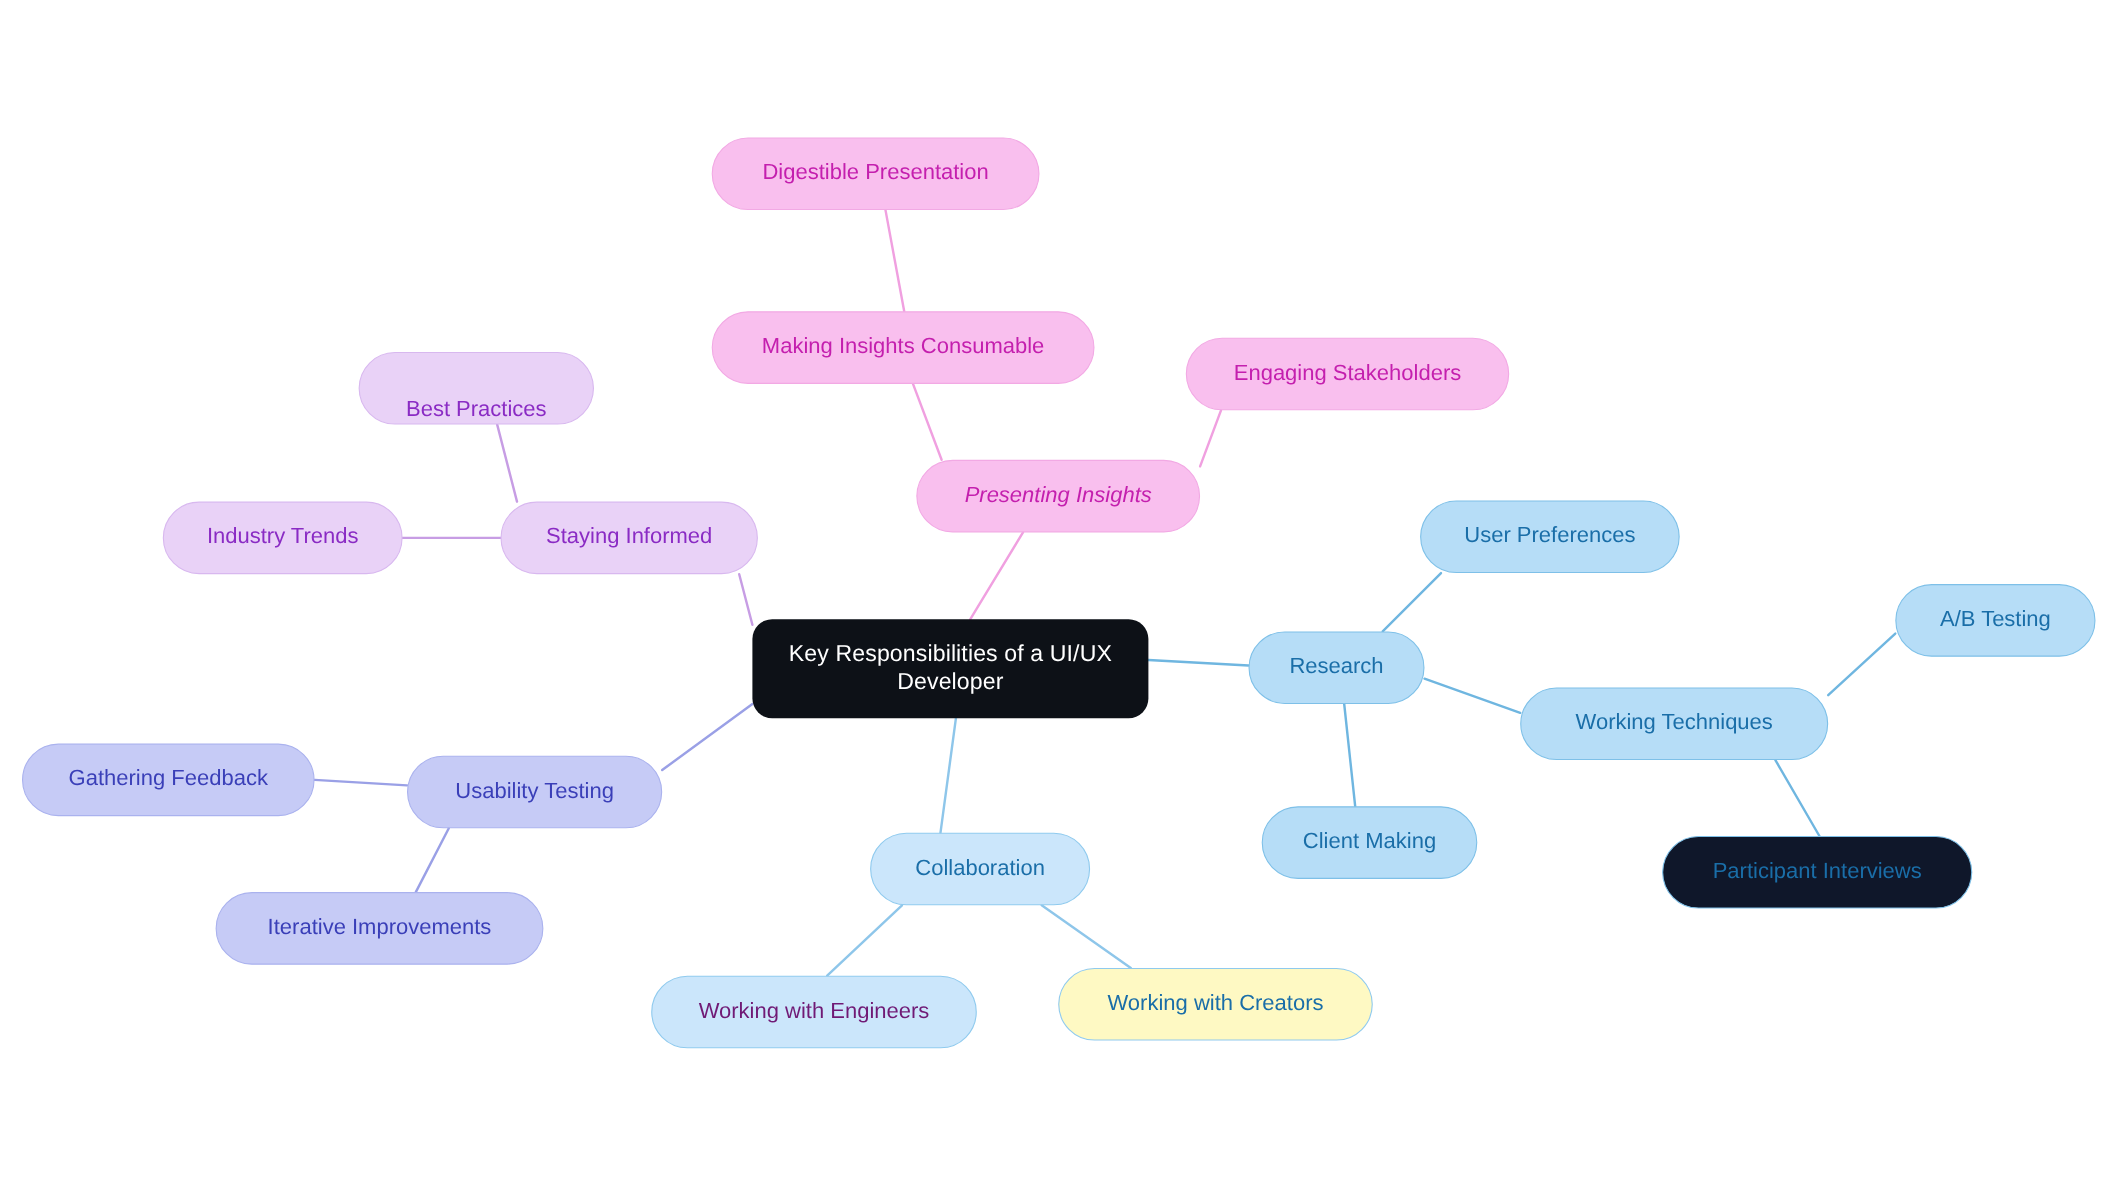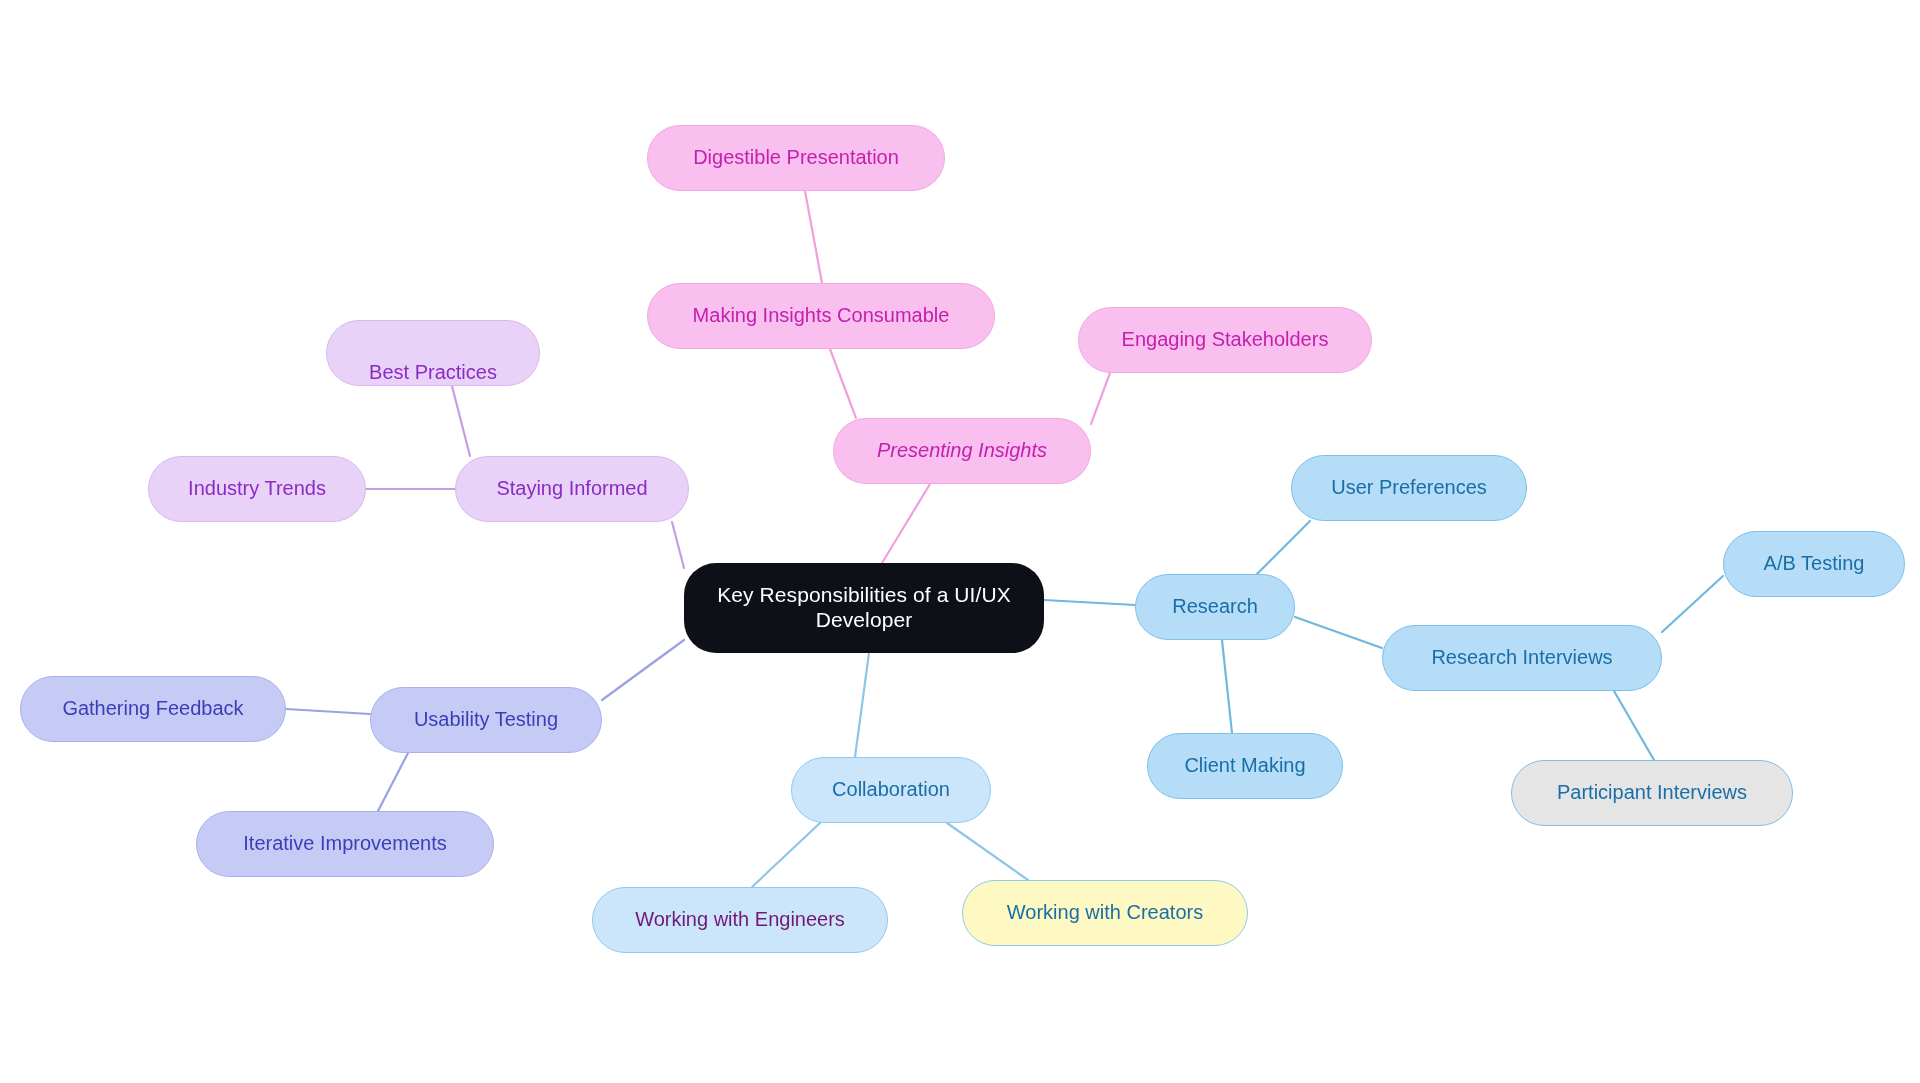--- a/index.html
+++ b/index.html
@@ -34,21 +34,21 @@
     justify-content: center;
     text-align: center;
     border-radius: 999px;
     border-style: solid;
     border-width: 1px;
     line-height: 1.18;
     white-space: pre-line;
     user-select: none;
   }
   .node.root {
-    border-radius: 32px;
+    border-radius: 18px;
     border-width: 0;
     color: #ffffff;
     font-size: 21px;
     letter-spacing: 0.1px;
     text-align: center;
   }
   .node-label {
     display: block;
     width: 100%;
     padding: 0 4px;
@@ -91,17 +91,17 @@
       <div class="node" style="left: 455px; top: 456px; width: 234px; height: 66px; background: rgb(233, 210, 247); border-color: rgb(216, 184, 239); color: rgb(138, 43, 196); font-size: 20px;"><span class="node-label">Staying Informed</span></div>
       <div class="node" style="left: 20px; top: 676px; width: 266px; height: 66px; background: rgb(198, 203, 246); border-color: rgb(170, 178, 238); color: rgb(58, 63, 184); font-size: 20px;"><span class="node-label">Gathering Feedback</span></div>
       <div class="node" style="left: 370px; top: 687px; width: 232px; height: 66px; background: rgb(198, 203, 246); border-color: rgb(170, 178, 238); color: rgb(58, 63, 184); font-size: 20px; justify-content: flex-end;"><span class="node-label">Usability Testing</span></div>
       <div class="node" style="left: 196px; top: 811px; width: 298px; height: 66px; background: rgb(198, 203, 246); border-color: rgb(170, 178, 238); color: rgb(58, 63, 184); font-size: 20px;"><span class="node-label">Iterative Improvements</span></div>
       <div class="node" style="left: 791px; top: 757px; width: 200px; height: 66px; background: rgb(203, 230, 251); border-color: rgb(143, 202, 238); color: rgb(26, 110, 168); font-size: 20px;"><span class="node-label">Collaboration</span></div>
       <div class="node" style="left: 592px; top: 887px; width: 296px; height: 66px; background: rgb(203, 230, 251); border-color: rgb(143, 202, 238); color: #701a75; font-size: 20px;"><span class="node-label">Working with Engineers</span></div>
       <div class="node" style="left: 962px; top: 880px; width: 286px; height: 66px; background: #fef9c3; border-color: rgb(143, 202, 238); color: rgb(26, 110, 168); font-size: 20px;"><span class="node-label">Working with Creators</span></div>
       <div class="node" style="left: 1135px; top: 574px; width: 160px; height: 66px; background: rgb(182, 221, 247); border-color: rgb(126, 192, 232); color: rgb(26, 110, 168); font-size: 20px;"><span class="node-label">Research</span></div>
       <div class="node" style="left: 1291px; top: 455px; width: 236px; height: 66px; background: rgb(182, 221, 247); border-color: rgb(126, 192, 232); color: rgb(26, 110, 168); font-size: 20px;"><span class="node-label">User Preferences</span></div>
       <div class="node" style="left: 1147px; top: 733px; width: 196px; height: 66px; background: rgb(182, 221, 247); border-color: rgb(126, 192, 232); color: rgb(26, 110, 168); font-size: 20px;"><span class="node-label">Client Making</span></div>
-      <div class="node" style="left: 1382px; top: 625px; width: 280px; height: 66px; background: rgb(182, 221, 247); border-color: rgb(126, 192, 232); color: rgb(26, 110, 168); font-size: 20px;"><span class="node-label">Research Interviews</span></div>
+      <div class="node" style="left: 1382px; top: 625px; width: 280px; height: 66px; background: rgb(182, 221, 247); border-color: rgb(126, 192, 232); color: rgb(26, 110, 168); font-size: 20px;"><span class="node-label">Working Techniques</span></div>
       <div class="node" style="left: 1723px; top: 531px; width: 182px; height: 66px; background: rgb(182, 221, 247); border-color: rgb(126, 192, 232); color: rgb(26, 110, 168); font-size: 20px;"><span class="node-label">A/B Testing</span></div>
-      <div class="node" style="left: 1511px; top: 760px; width: 282px; height: 66px; background: #e5e5e5; border-color: rgb(126, 192, 232); color: rgb(26, 110, 168); font-size: 20px;"><span class="node-label">Participant Interviews</span></div>
+      <div class="node" style="left: 1511px; top: 760px; width: 282px; height: 66px; background: #0f172a; border-color: rgb(126, 192, 232); color: rgb(26, 110, 168); font-size: 20px;"><span class="node-label">Participant Interviews</span></div>
     </div>
 </div>
 
 </body></html>

